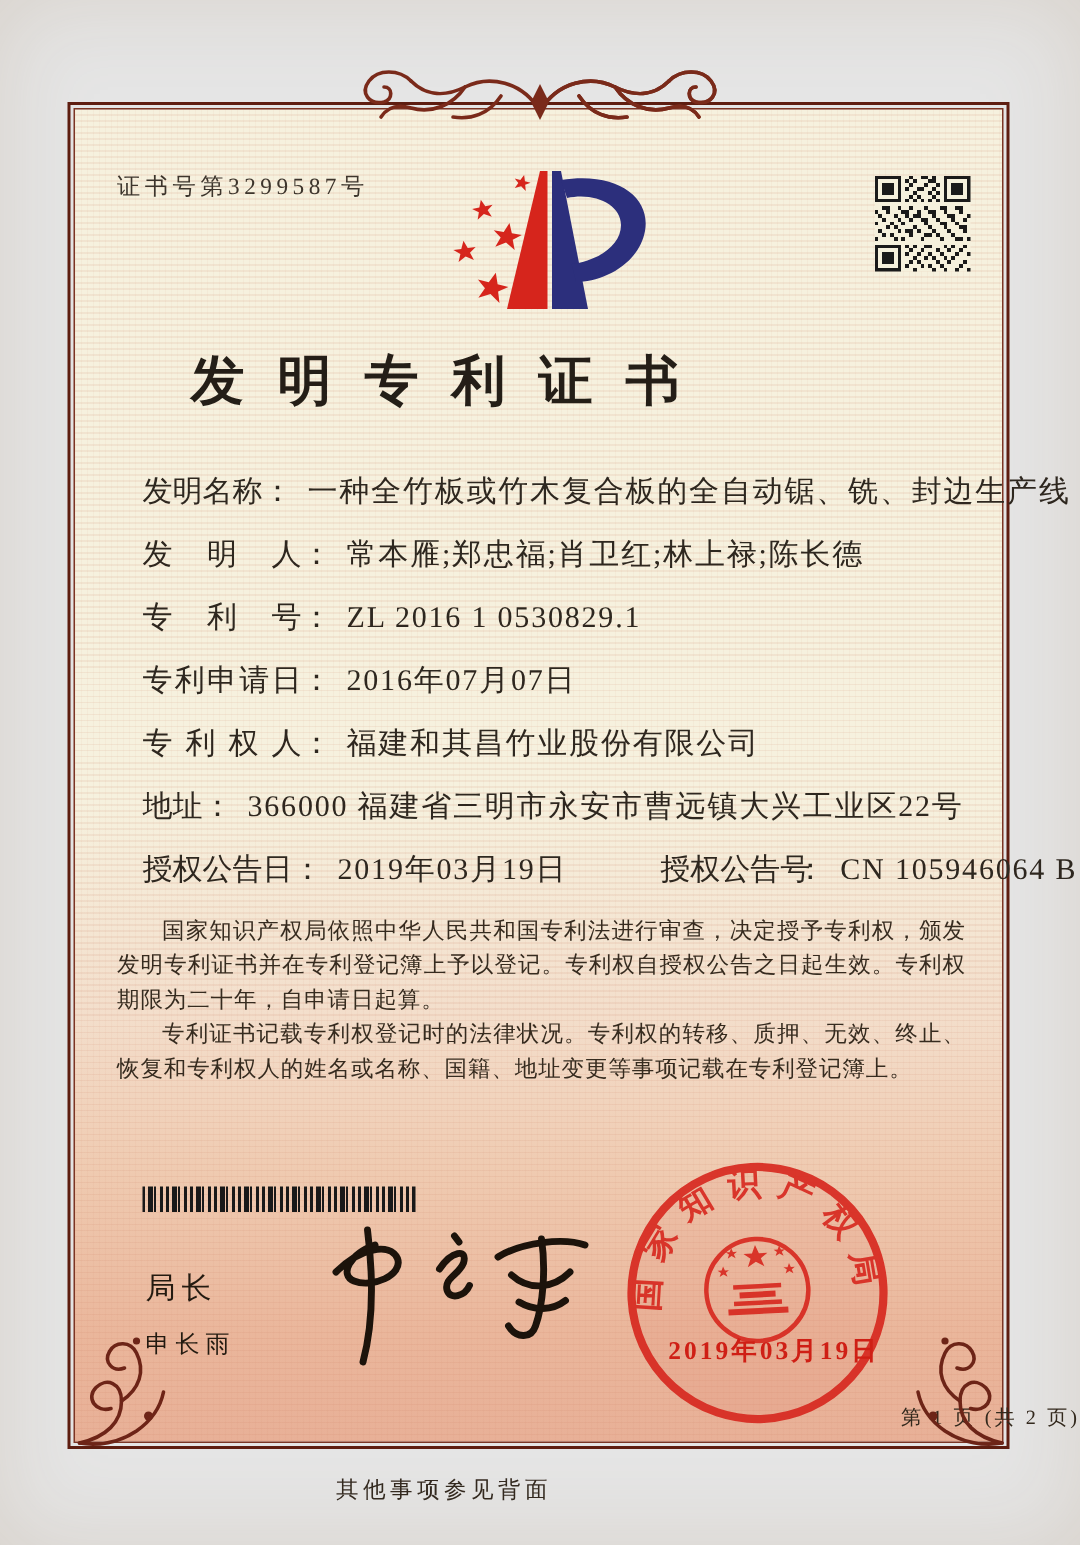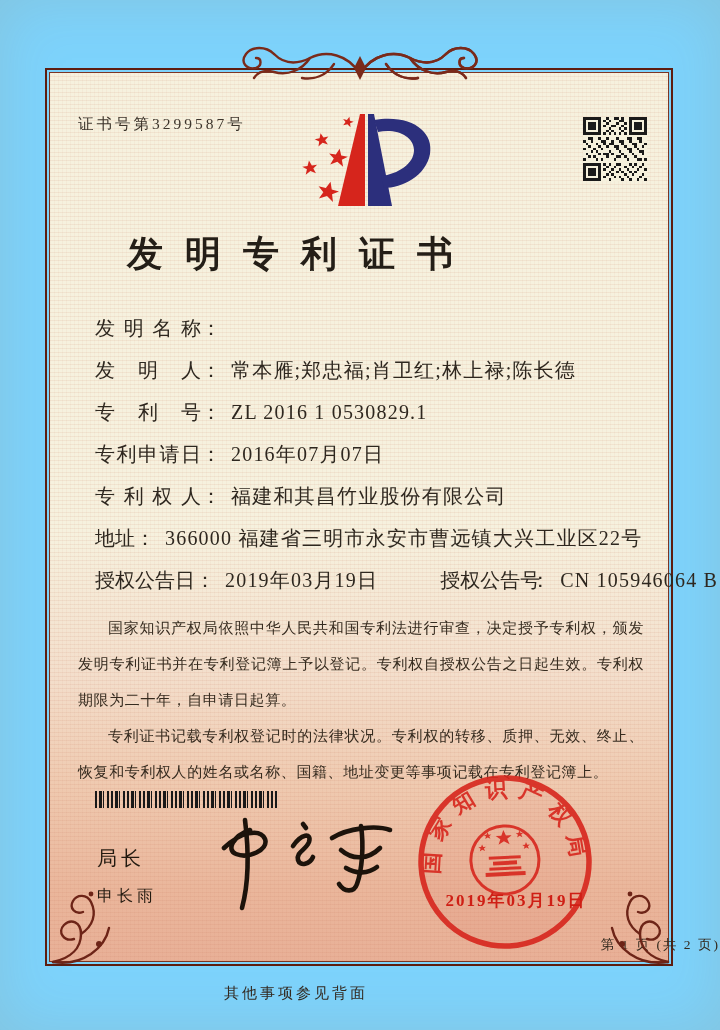--- a/index.html
+++ b/index.html
@@ -1,17 +1,17 @@
 <!DOCTYPE html>
 <html><head>
 <meta charset="utf-8">
 <style>
   html,body{margin:0;padding:0;}
   body{width:720px;height:1030px;font-family:"Liberation Serif","DejaVu Serif",serif;}
-  .page{position:relative;width:720px;height:1030px;background:#7dd3fc;overflow:hidden;
+  .page{position:relative;width:720px;height:1030px;background:#e5e5e5;overflow:hidden;
         box-shadow:inset 0 0 60px rgba(160,130,90,.18);}
   
   .frame{position:absolute;left:45px;top:68px;width:628px;height:898px;
          border:2px solid #5e1d10;box-sizing:border-box;}
   .frame-inner{position:absolute;inset:2px;border:1px solid #7c3524;}
   .frame-bg{position:absolute;inset:3px;
     background:
       repeating-linear-gradient(0deg, rgba(196,110,82,.10) 0 1px, rgba(0,0,0,0) 1px 4px),
       repeating-linear-gradient(90deg, rgba(196,110,82,.05) 0 1px, rgba(0,0,0,0) 1px 4px),
       linear-gradient(180deg,#f6f1de 0%,#f6f1de 52%,#f3decb 68%,#efcab0 80%,#eab69b 92%,#e8b097 100%);}
@@ -19,21 +19,21 @@
   .cert-no{left:78px;top:114px;font-size:15.5px;letter-spacing:3px;color:#3d352c;z-index:3;}
   .title{left:0;top:230px;width:580px;text-align:center;font-size:36px;font-weight:700;
          letter-spacing:22px;text-indent:22px;color:#241e17;z-index:3;}
   .fields{left:95px;top:316px;width:545px;z-index:3;font-size:20px;color:#2e271f;}
   .frow{display:flex;align-items:flex-start;line-height:25px;margin-bottom:17px;white-space:nowrap;}
   .flabel{display:inline-block;width:106px;text-align:justify;text-align-last:justify;letter-spacing:0;}
   .fcolon{margin:0 10px 0 0;}
   .fvalue{letter-spacing:1.2px;}
   .gpair2{margin-left:62px;display:flex;justify-content:center;}
   .gpair2 .flabel{width:90px;}
-  .paras{left:78px;top:610px;width:566px;z-index:3;font-size:15px;line-height:36px;
+  .paras{left:78px;top:610px;width:566px;z-index:3;font-size:15px;line-height:23px;
          color:#362b1f;letter-spacing:.6px;}
   .paras p{margin:0;text-indent:2em;text-align:justify;}
   .barcode{left:95px;top:791px;width:182px;height:17px;z-index:3;
     background:repeating-linear-gradient(90deg,#191919 0 2px,rgba(0,0,0,0) 2px 4px,#191919 4px 7px,
       rgba(0,0,0,0) 7px 8px,#191919 8px 9px,rgba(0,0,0,0) 9px 12px,#191919 12px 14px,rgba(0,0,0,0) 14px 16px);}
   .officer{left:97px;top:845px;z-index:4;color:#231a10;font-family:"Liberation Sans","DejaVu Sans",sans-serif;}
   .officer .otitle{font-size:20px;letter-spacing:4px;margin-bottom:14px;}
   .officer .oname{font-size:16px;letter-spacing:4px;}
   .sig{left:196px;top:812px;z-index:4;}
   .seal{left:415px;top:772px;z-index:5;}
@@ -145,20 +145,21 @@
                M10 24h1v1h-1z M15 24h1v1h-1z M18 24h1v1h-1z M21 24h1v1h-1z M24 24h1v1h-1z"></path>
     </g>
   </svg>
 
   <div class="abs title">发明专利证书</div>
 
   <div class="abs fields">
     <div class="frow">
       <span class="flabel">发明名称</span>
         <span class="fcolon">：</span>
+        <span class="fvalue">一种全竹板或竹木复合板的全自动锯、铣、封边生产线</span>
     </div>
     <div class="frow">
       <span class="flabel">发明人</span>
         <span class="fcolon">：</span>
         <span class="fvalue">常本雁;郑忠福;肖卫红;林上禄;陈长德</span>
     </div>
     <div class="frow">
       <span class="flabel">专利号</span>
         <span class="fcolon">：</span>
         <span class="fvalue">ZL 2016 1 0530829.1</span>

